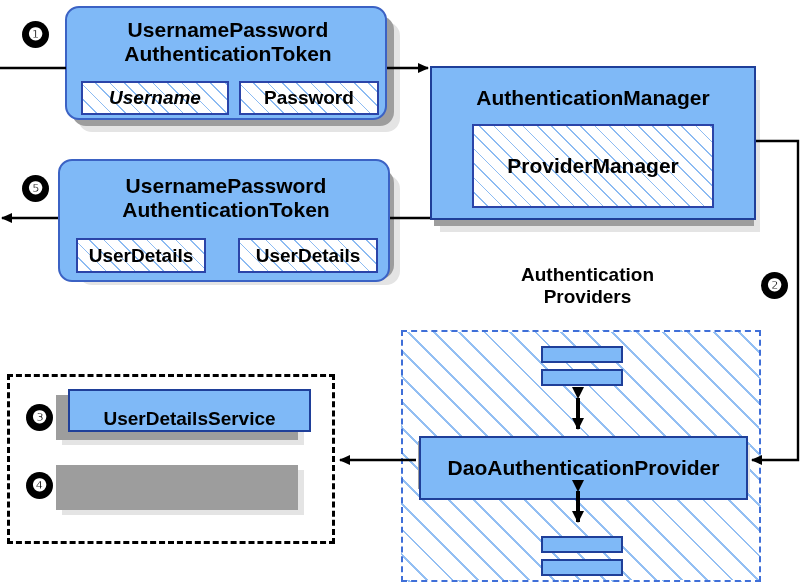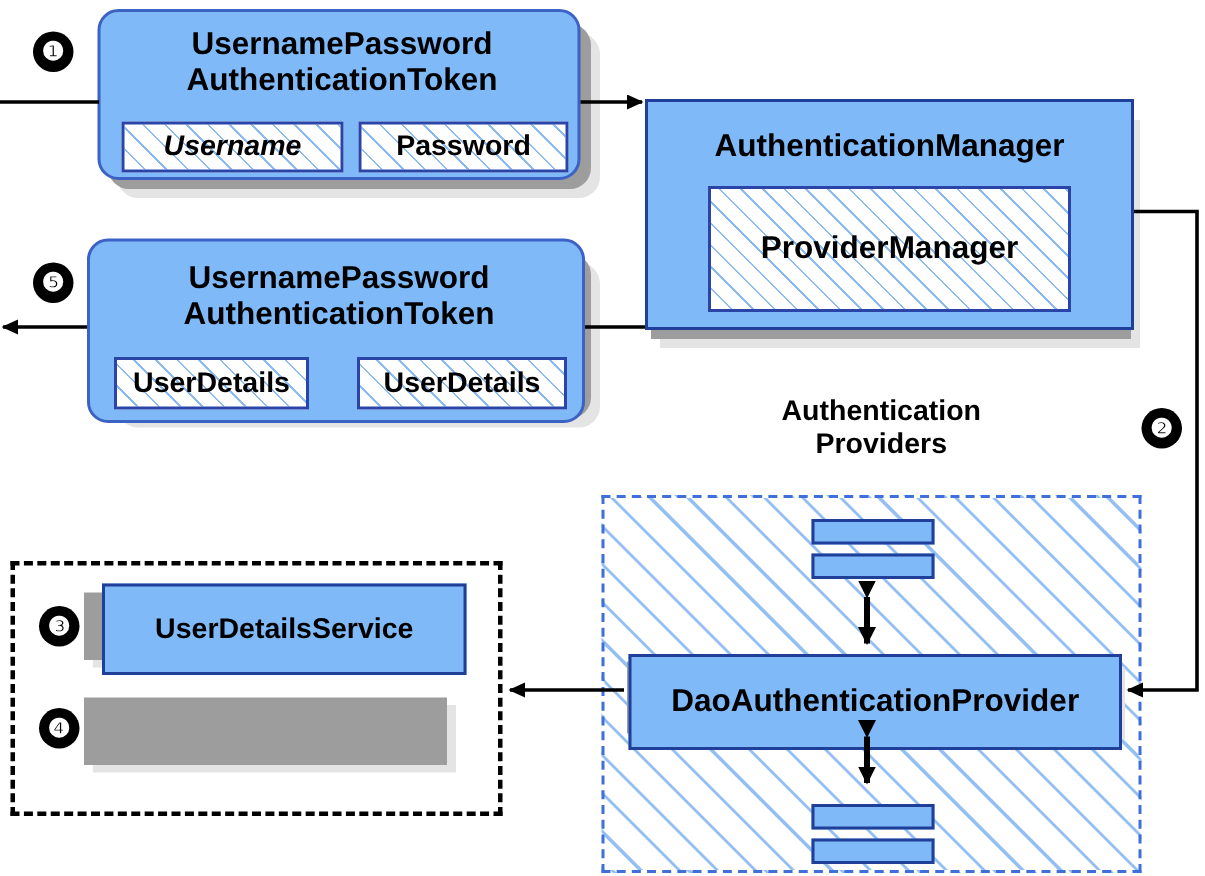--- a/index.html
+++ b/index.html
@@ -131,21 +131,21 @@
   <div class="shadow-light abs" style="left:424px;top:445px;width:326px;height:48px;z-index:3;"></div>
   <div class="shadow-dark abs" style="left:418px;top:441px;width:326px;height:48px;z-index:3;"></div>
   <div class="abs bluebox ctr" style="left:419px;top:436px;width:329px;height:64px;z-index:7;">
     <span class="lbl lbl-lg">DaoAuthenticationProvider</span>
   </div>
 
   <div class="abs dashblack" style="left:7px;top:374px;width:328px;height:170px;"></div>
 
   <div class="shadow-light abs" style="left:62px;top:400px;width:242px;height:45px;z-index:3;"></div>
   <div class="shadow-dark abs" style="left:56px;top:395px;width:242px;height:45px;z-index:3;"></div>
-  <div class="abs bluebox ctr" style="left:68px;top:389px;width:243px;height:61px;z-index:7;">
+  <div class="abs bluebox ctr" style="left:68px;top:389px;width:243px;height:43px;z-index:7;align-items:flex-end;">
     <span class="lbl lbl-md">UserDetailsService</span>
   </div>
 
   <div class="shadow-light abs" style="left:62px;top:470px;width:242px;height:45px;z-index:3;"></div>
   <div class="shadow-dark abs" style="left:56px;top:465px;width:242px;height:45px;z-index:3;"></div>
 
   <svg class="lines" viewBox="0 0 803 584">
     <defs>
       <marker id="arrR" markerWidth="12" markerHeight="12" refX="10" refY="5" orient="auto" markerUnits="userSpaceOnUse">
         <path d="M0,0 L11,5 L0,10 z" fill="#000"></path>

